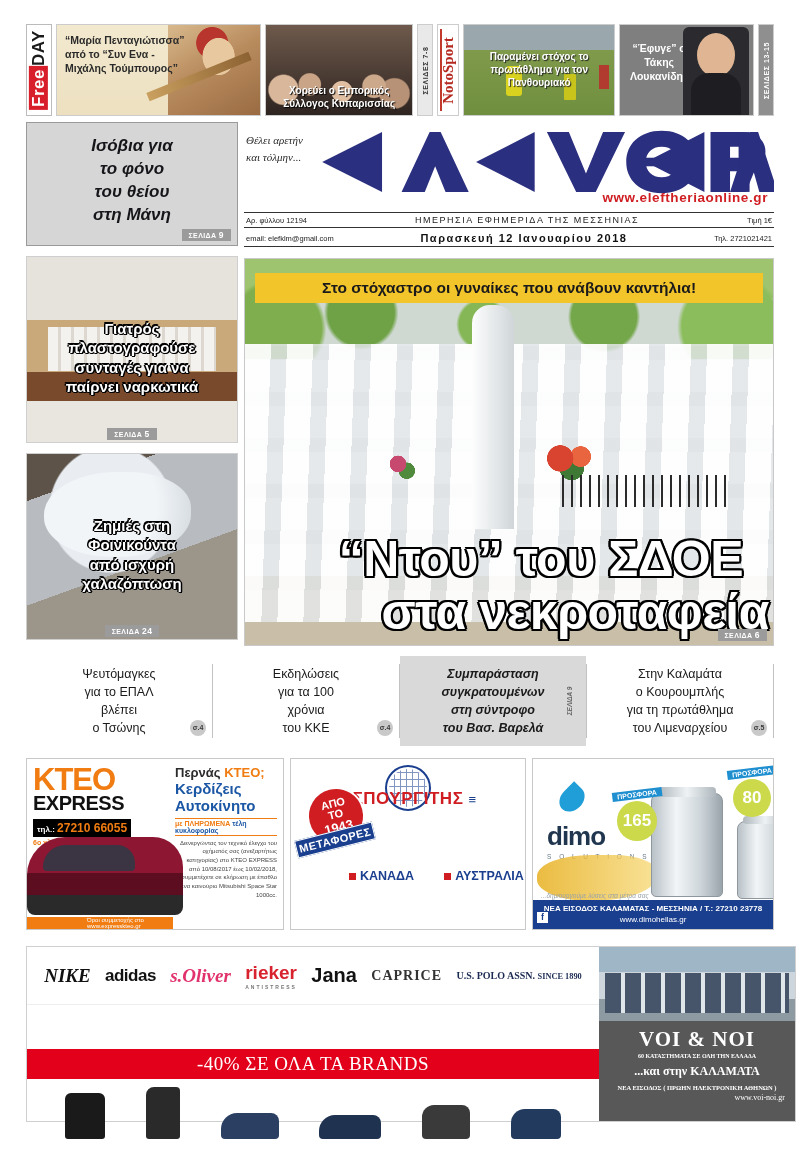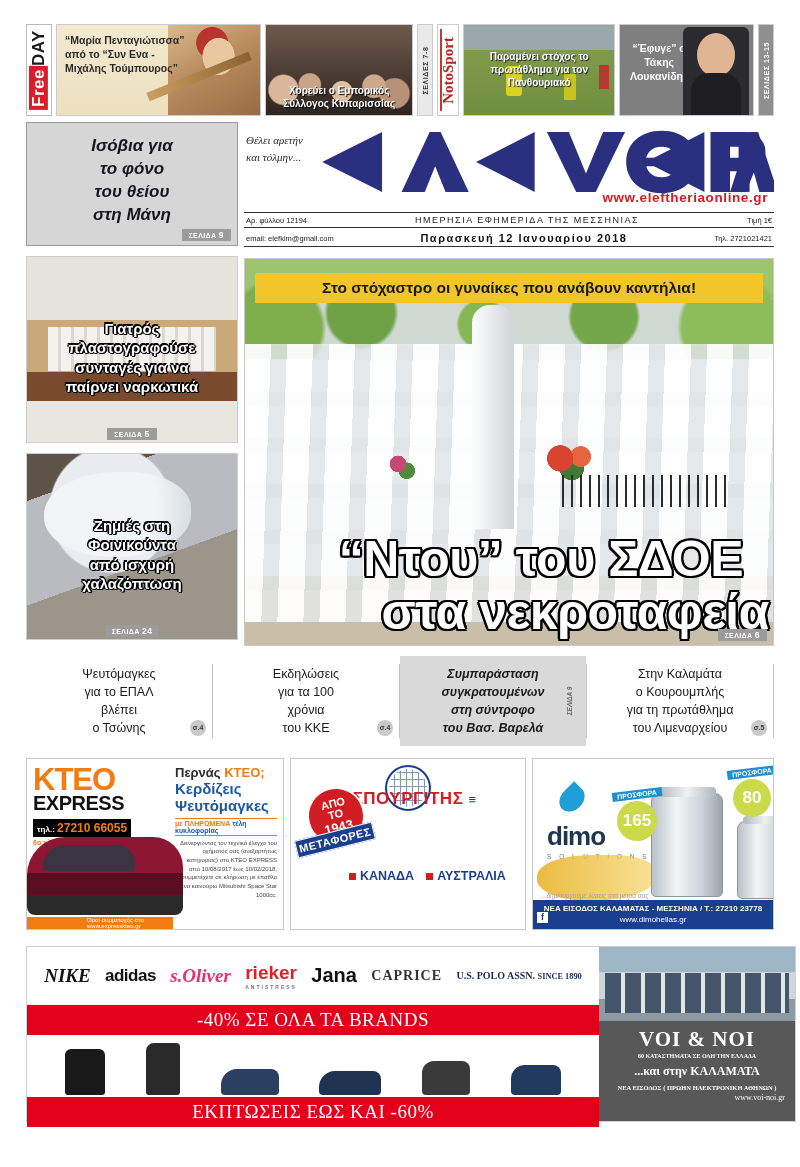--- a/index.html
+++ b/index.html
@@ -312,21 +312,21 @@
     align-items:center; justify-content:center; font-weight:bold; line-height:1.05;
     transform:rotate(-14deg); font-size:11px; border:2px solid #fff;
   }
   .spour-stamp .circ i { font-style:normal; font-size:13px; }
   .spour-stamp .band {
     position:absolute; left:0; top:44px; width:80px; background:#1b3f8f; color:#fff;
     font-weight:bold; font-size:11px; text-align:center; transform:rotate(-14deg);
     padding:2px 0; letter-spacing:.5px; border:1px solid #fff;
   }
   .spour-dests { margin-top:58px; padding-left:52px; }
-  .spour-dests .row { display:flex; gap:12px; margin-bottom:4px;margin-top:46px; }
+  .spour-dests .row { display:flex; gap:30px; margin-bottom:4px;margin-top:46px; }
   .spour-dests .d {
     font-weight:bold; font-size:12.5px; color:#1b3f8f; display:flex; align-items:center; gap:4px;
   }
   .spour-dests .d::before{ content:""; width:7px; height:7px; background:#cf1d22; display:inline-block; }
   .spour-meta {
     margin-top:4px; background:#dce9f7; text-align:center; font-weight:bold;
     font-size:15px; color:#1b3f8f; letter-spacing:3px; line-height:1.25; padding:1px 0;
   }
 
   .ad-dimo { flex:1; position:relative; background:#fff; }
@@ -395,21 +395,21 @@
   .b-adidas { font-size:17px; color:#111; letter-spacing:-.5px; }
   .b-soliver { font-family:"Liberation Serif", serif; font-style:italic; font-size:19px; color:#e2326c; }
   .b-rieker { font-size:19px; color:#d8232f; }
   .b-rieker small { display:block; font-size:5px; letter-spacing:2px; color:#777; font-weight:bold; }
   .b-jana { font-size:20px; color:#111; }
   .b-caprice { font-family:"Liberation Serif", serif; font-size:14px; color:#333; letter-spacing:1px; }
   .b-polo { font-family:"Liberation Serif", serif; font-size:10px; color:#1b2a52; text-align:center; line-height:1.1; }
 
   .red-bar {
     background:#e3001b; color:#fff; text-align:center; font-family:"Liberation Serif", serif;
-    font-size:19px; padding:4px 10px; letter-spacing:.5px;
+    font-size:19px; padding:4px 10px; letter-spacing:.5px;margin-top:44px;
   }
   .shoes {
     height:62px; display:flex; align-items:flex-end; justify-content:space-around; padding:0 18px 2px;
   }
   .shoe { background:#1a1a1a; border-radius:4px 10px 4px 4px; }
   .s1 { width:40px; height:46px; border-radius:6px 6px 3px 3px; }
   .s2 { width:34px; height:52px; border-radius:8px 4px 3px 3px; background:#2a2a2a; }
   .s3 { width:58px; height:26px; border-radius:16px 8px 4px 4px; background:#2b3f63; }
   .s4 { width:62px; height:24px; border-radius:16px 8px 4px 4px; background:#1f3250; }
   .s5 { width:48px; height:34px; border-radius:12px 8px 4px 4px; background:#3a3a3a; }
@@ -674,21 +674,21 @@
         <div class="kteo-addr">6ο χλμ Καλαμάτας - Μεσσήνης</div>
         <div class="kteo-car"></div>
         <div class="kteo-strip">
           <span>Όροι συμμετοχής στο www.expresskteo.gr</span>
         </div>
       </div>
       <div class="kteo-right">
         <div class="h1">
           <span>Περνάς </span><em>KTEO;</em>
         </div>
-        <div class="h2">Κερδίζεις Ψευτόμαγκες</div>
+        <div class="h2">Κερδίζεις Αυτοκίνητο</div>
         <div class="h3">
           <span>με ΠΛΗΡΩΜΕΝΑ </span><b>τέλη κυκλοφορίας</b>
         </div>
         <div class="kteo-body">Διενεργώντας τον τεχνικό έλεγχο του οχήματός σας (ανεξαρτήτως κατηγορίας) στο KTEO EXPRESS από 10/08/2017 έως 10/02/2018, συμμετέχετε σε κλήρωση με έπαθλο ένα καινούριο Mitsubishi Space Star 1000cc.</div>
       </div>
     </div>
 
     <div class="ad ad-spour">
       <div class="spour-globe"></div>
       <div class="spour-name">

